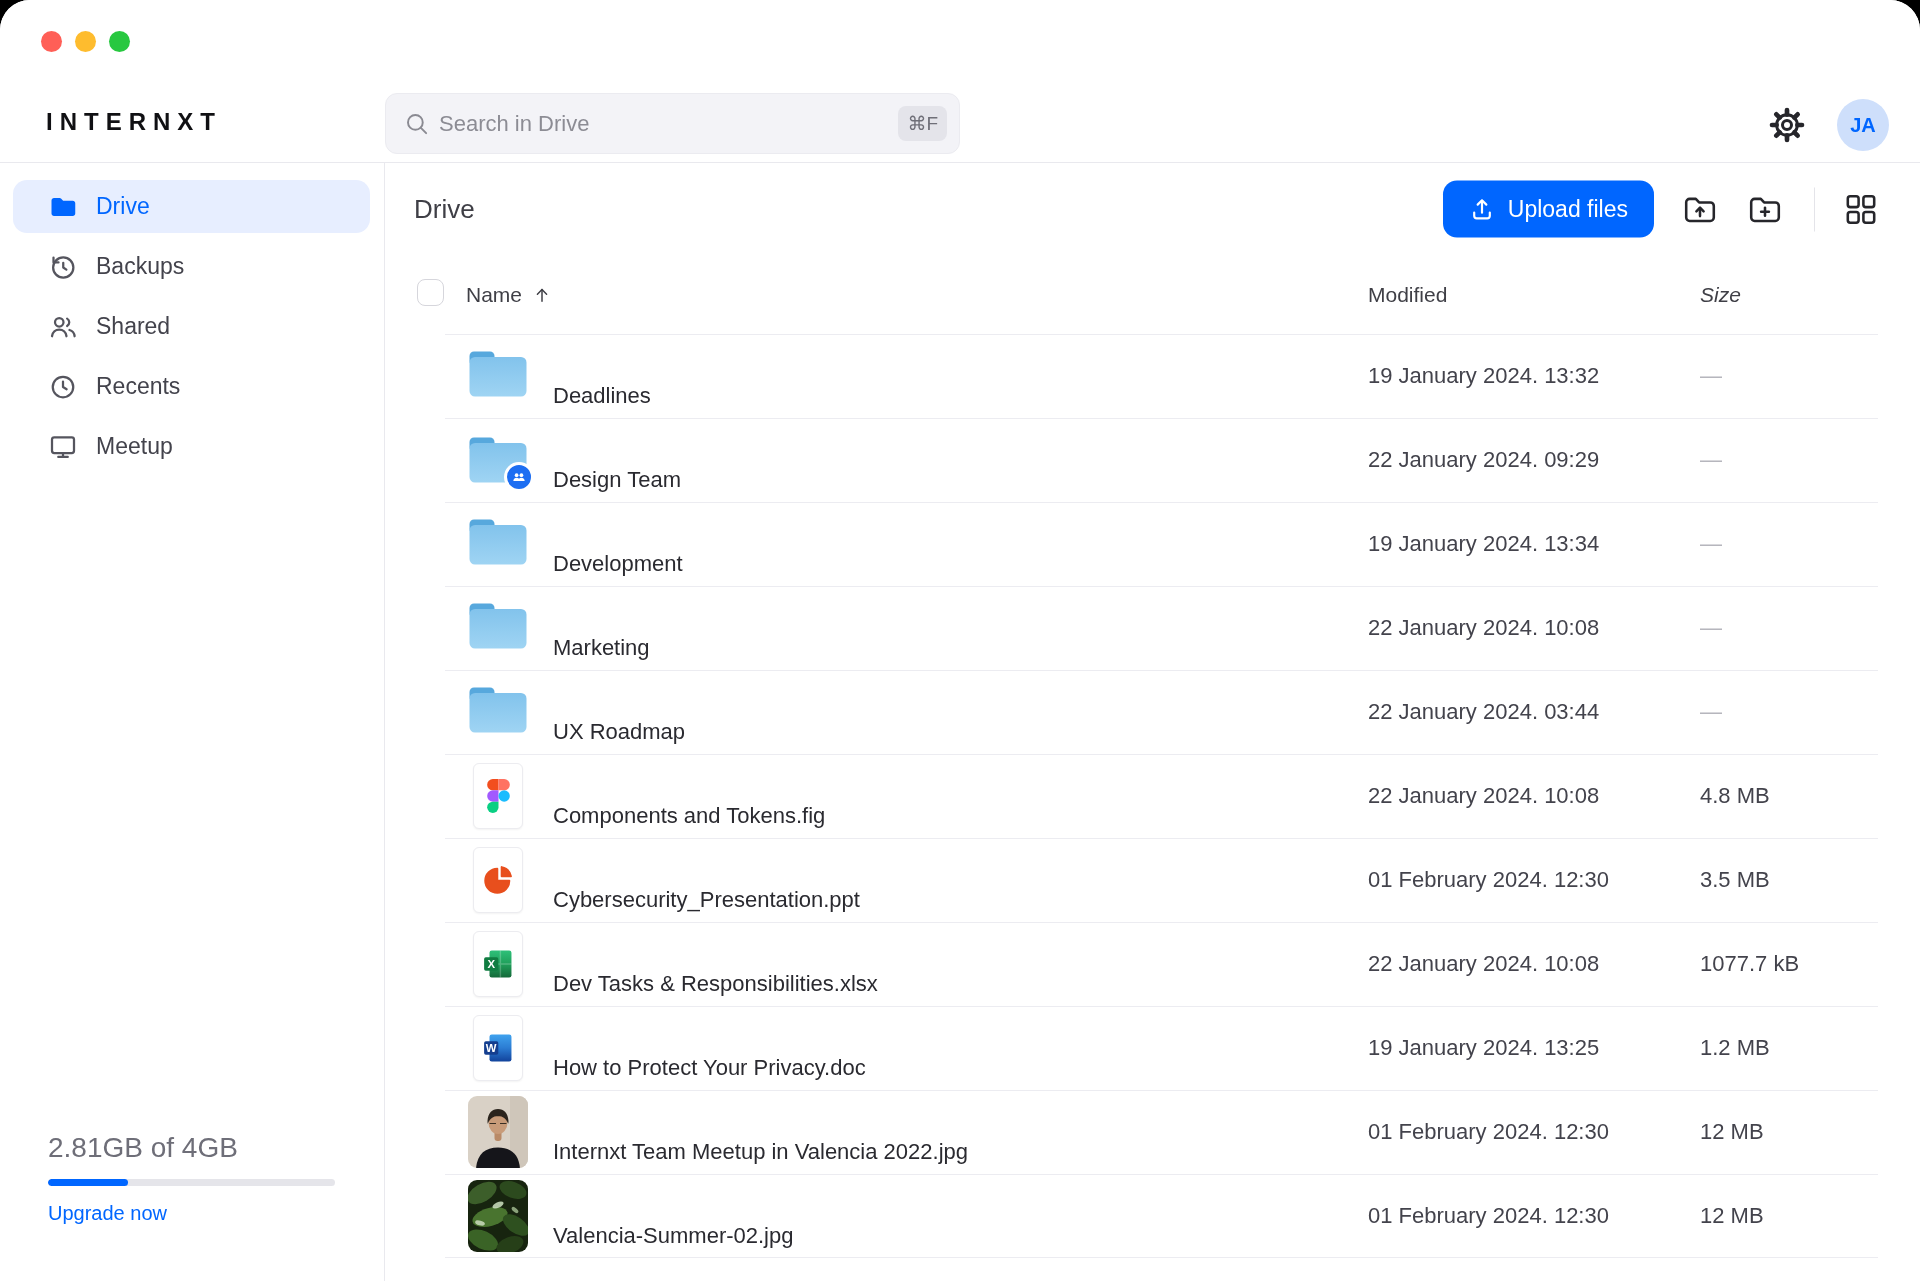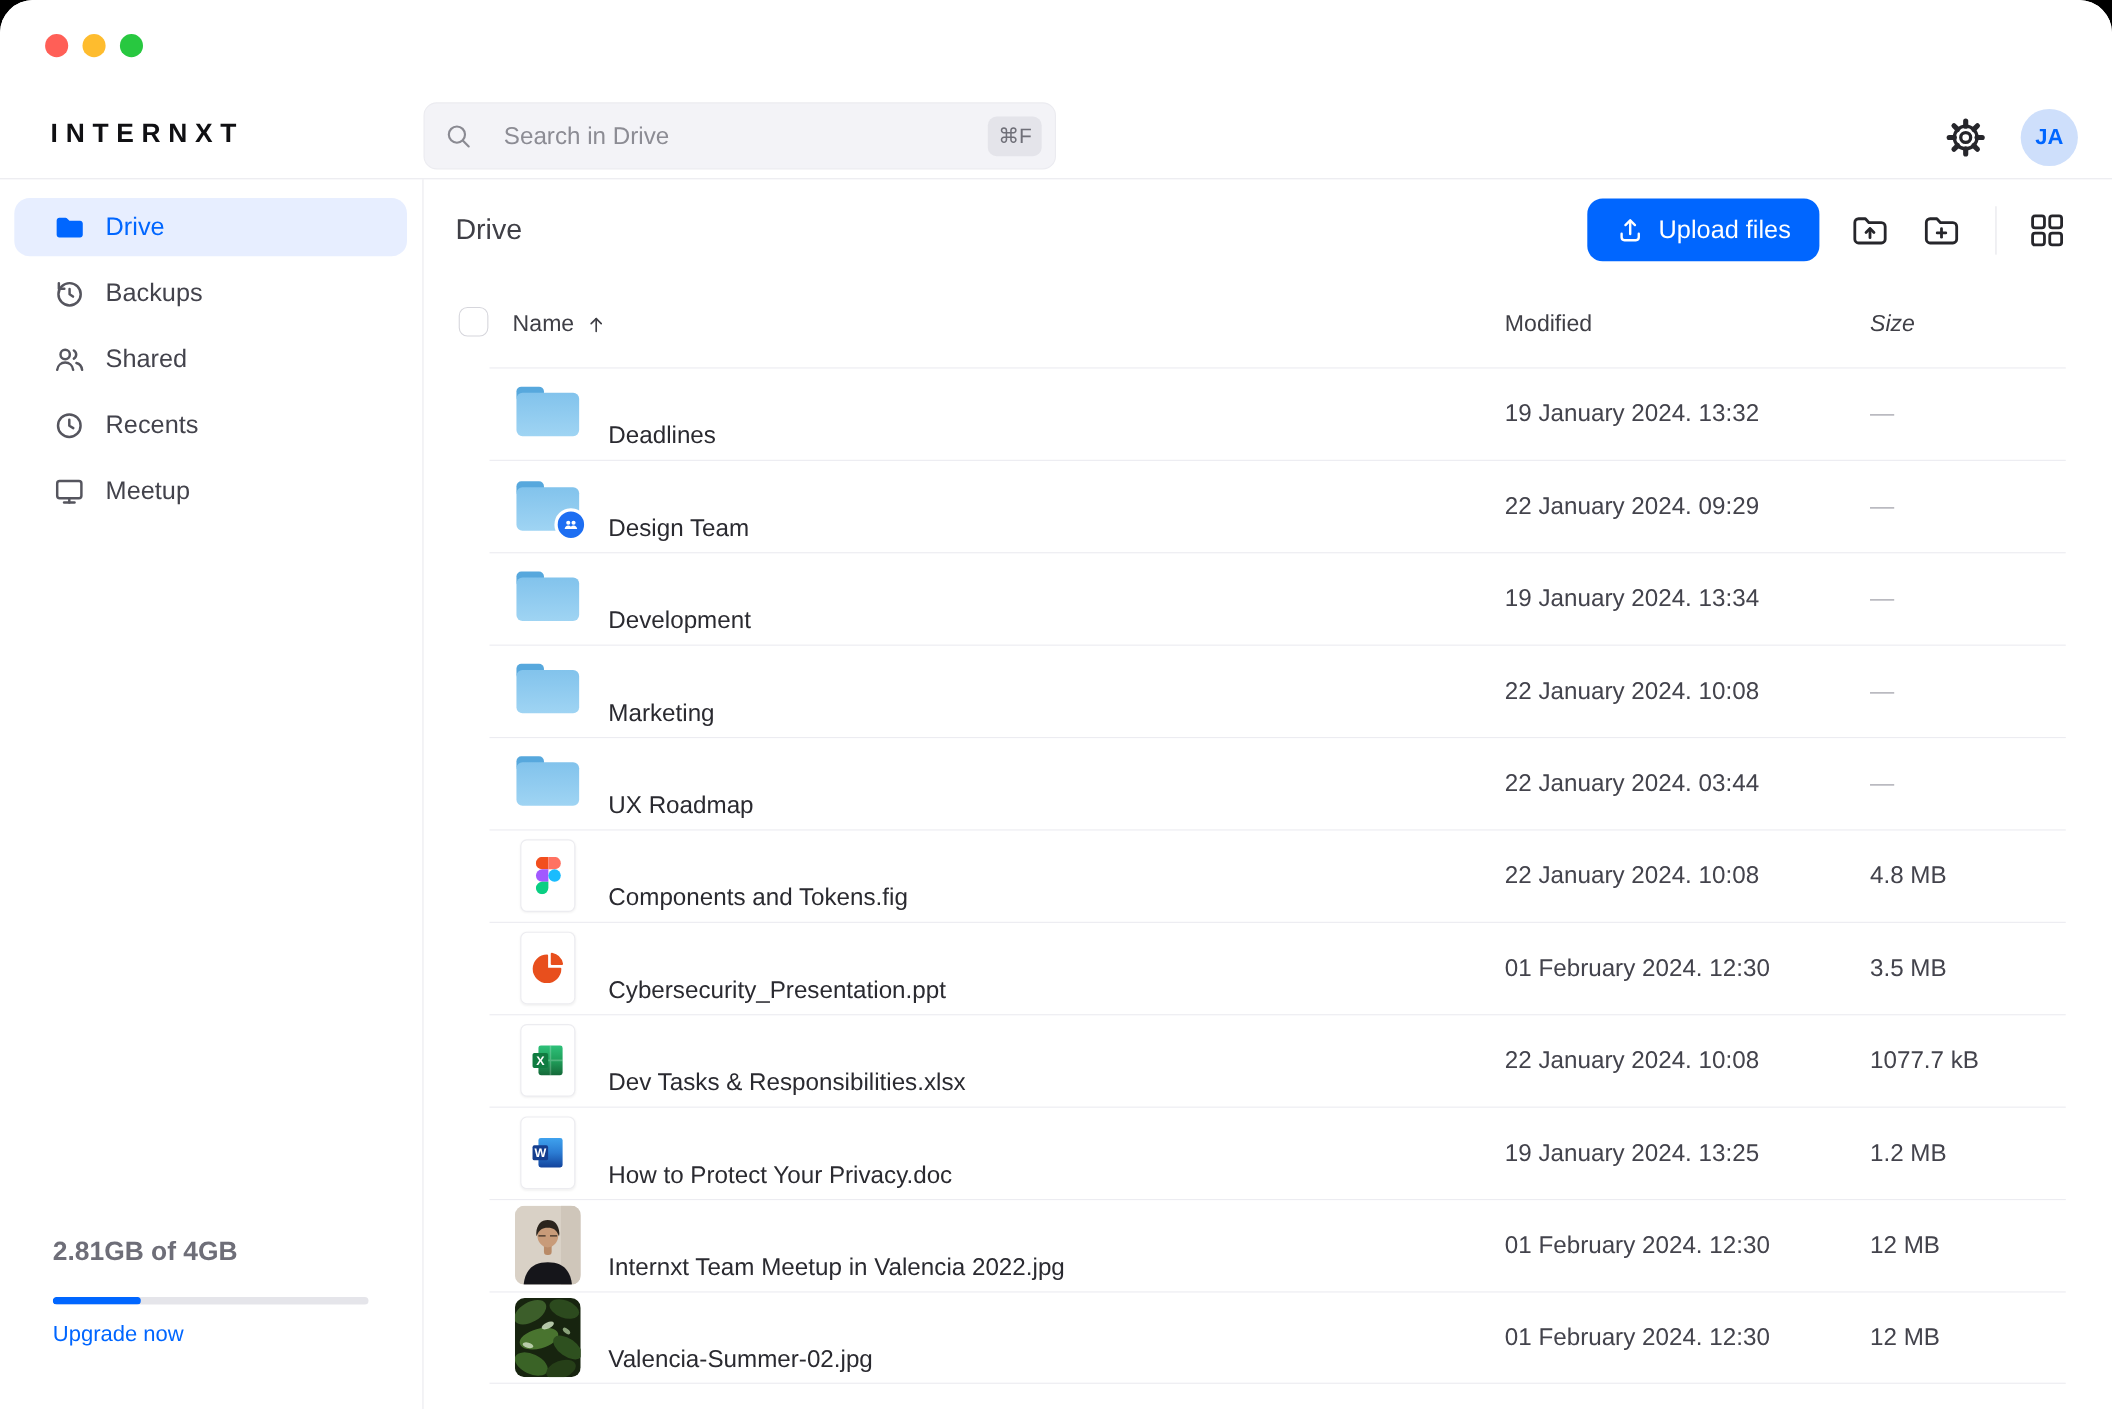--- a/index.html
+++ b/index.html
@@ -5,21 +5,21 @@
   * { margin:0; padding:0; box-sizing:border-box; }
   html,body { width:1920px; height:1281px; background:#000; font-family:"Liberation Sans", sans-serif; overflow:hidden; }
   .window { position:relative; width:1920px; height:1281px; background:#fff; border-radius:30px 30px 0 0; overflow:hidden; }
 
   
   .topbar { position:relative; height:163px; border-bottom:1px solid #e9e9ee; background:#fff; }
   .traffic-lights { position:absolute; left:41px; top:31px; display:flex; gap:13px; }
   .tl-dot { width:21px; height:21px; border-radius:50%; }
   .logo { position:absolute; left:46px; top:108px; font-size:24px; font-weight:700; letter-spacing:7px; color:#101013; }
   .searchbar { position:absolute; left:385px; top:93px; width:575px; height:61px; background:#f3f3f7; border:1px solid #ebebf0; border-radius:12px; display:flex; align-items:center; padding:0 12px 0 18px; cursor:text; }
-  .searchbar .placeholder { flex:1; margin-left:28px; font-size:22px; color:#8c8c94; }
+  .searchbar .placeholder { flex:1; margin-left:9px; font-size:22px; color:#8c8c94; }
   .kbd { background:#e4e4ea; color:#6f6f78; border-radius:8px; font-size:19px; padding:6px 9px; }
   .top-actions { position:absolute; right:31px; top:99px; display:flex; align-items:center; gap:28px; }
   .gear-btn { width:44px; height:44px; display:flex; align-items:center; justify-content:center; cursor:pointer; background:none; border:none; }
   .avatar { width:52px; height:52px; border-radius:50%; background:var(--avatar-bg,#cedffb); color:var(--accent,#0066ff); display:flex; align-items:center; justify-content:center; font-size:20px; font-weight:700; cursor:pointer; }
 
   
   .app-body { position:relative; display:flex; height:1118px; }
   .sidebar { position:relative; width:385px; border-right:1px solid #e9e9ee; flex:0 0 385px; }
   .main { position:relative; flex:1; }
 
@@ -27,21 +27,21 @@
   .nav { padding-top:17px; }
   .nav-item { display:flex; align-items:center; height:53px; margin:0 14px 7px 13px; padding-left:35px; border-radius:14px; cursor:pointer; }
   .nav-item .nv-icon { width:30px; height:30px; margin-right:18px; display:flex; align-items:center; justify-content:center; }
   .nav-item .nv-label { font-size:23px; color:#43434c; }
   .nav-item.active { background:var(--accent-soft,#e7eeff); }
   .nav-item.active .nv-label { color:var(--accent,#0066ff); font-weight:500; }
   .nv-icon svg { width:30px; height:30px; stroke:#55555e; fill:none; stroke-width:1.8; stroke-linecap:round; stroke-linejoin:round; }
   .nav-item.active .nv-icon svg { stroke:none; fill:var(--accent,#0066ff); }
 
   .storage { position:absolute; left:48px; bottom:56px; width:287px; }
-  .storage-text { font-size:24px; color:#6e6e78; margin-bottom:27px;font-weight:bold; }
+  .storage-text { font-size:28px; color:#6e6e78; margin-bottom:15px; }
   .storage-bar { width:287px; height:7px; border-radius:4px; background:#e5e5ea; overflow:hidden; }
   .storage-fill { height:100%; border-radius:4px; background:var(--accent,#0066ff); }
   .upgrade-link { display:inline-block; margin-top:16px; font-size:20px; font-weight:500; color:var(--accent,#0066ff); cursor:pointer; text-decoration:none; }
 
   
   .main-head { position:relative; height:92px; }
   .page-title { position:absolute; left:29px; top:50%; transform:translateY(-50%); font-size:26px; font-weight:500; color:#3f3f46; }
   .actions { position:absolute; right:40px; top:50%; transform:translateY(-50%); display:flex; align-items:center; }
   .upload-btn { display:flex; align-items:center; gap:13px; background:var(--accent,#0066ff); color:#fff; border:none; border-radius:14px; height:57px; padding:0 26px; font-size:23px; font-weight:500; font-family:inherit; cursor:pointer; }
   .icon-btn { background:none; border:none; width:38px; height:38px; display:flex; align-items:center; justify-content:center; cursor:pointer; margin-left:27px; }

